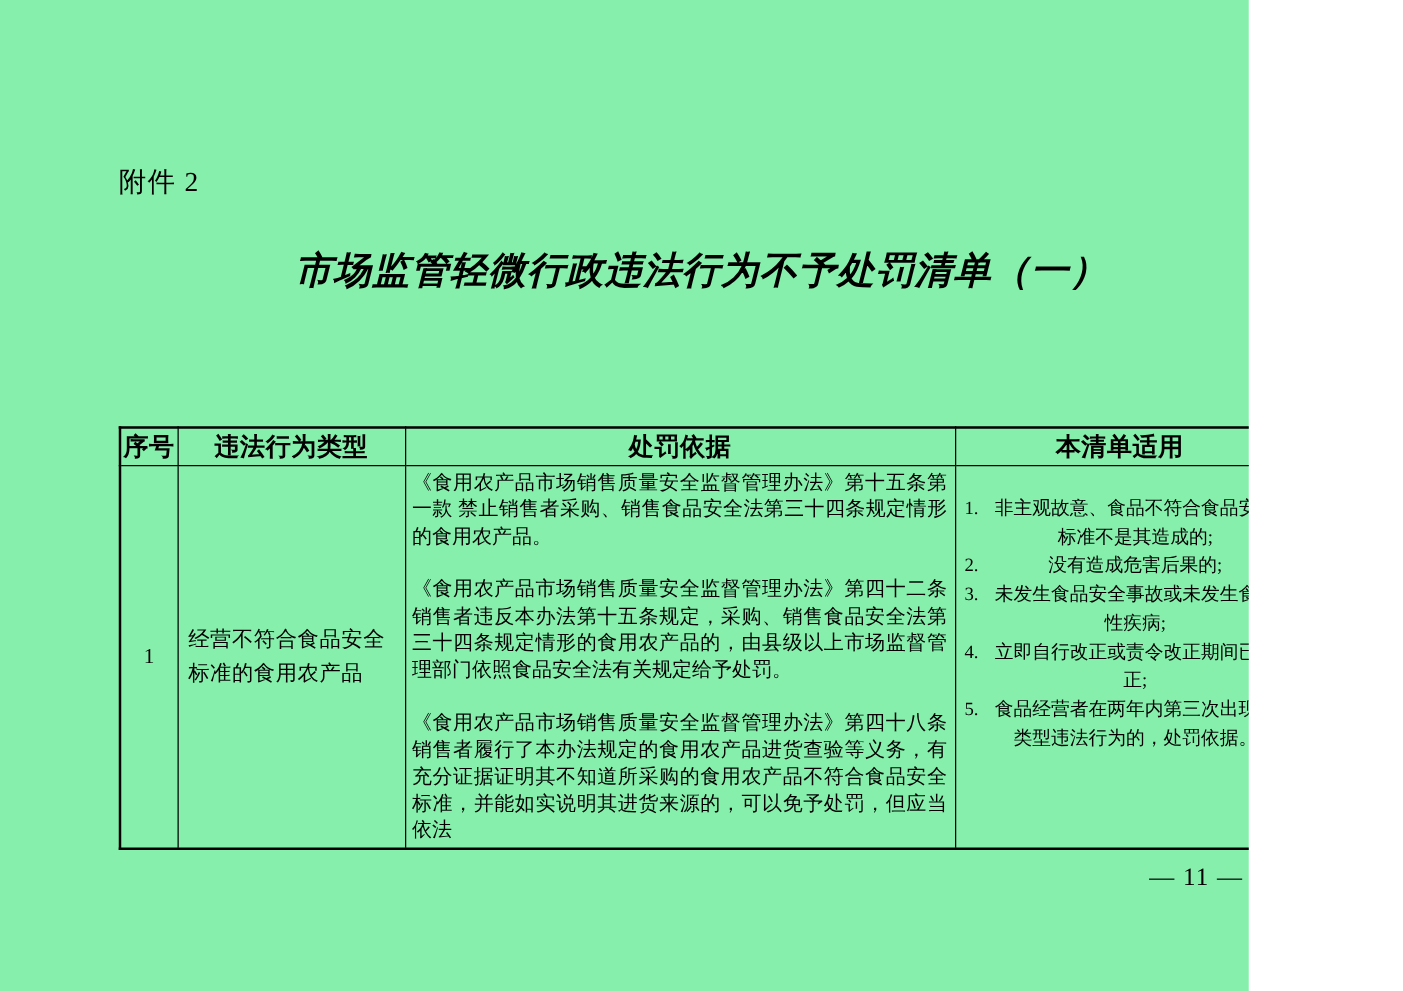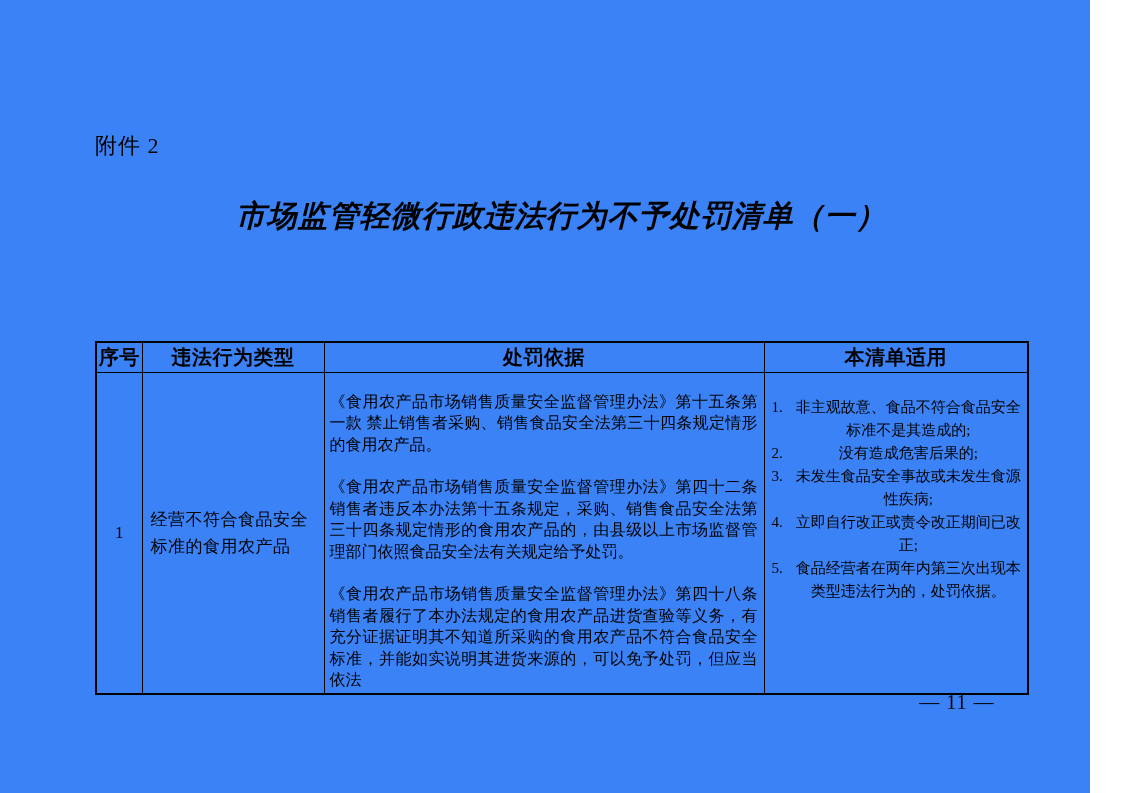--- a/index.html
+++ b/index.html
@@ -3,23 +3,23 @@
 <meta charset="utf-8">
 <style>
   * { margin: 0; padding: 0; box-sizing: border-box; }
   html, body { background: #ffffff; }
   body {
     font-family: "Liberation Serif", "DejaVu Serif", serif;
     color: #000000;
   }
   .page {
     position: relative;
-    width: 1090px;
+    width: 999px;
     height: 793px;
-    background: #3b82f6;
+    background: #86efac;
     overflow: hidden;
   }
   .attachment-label {
     position: absolute;
     left: 95px;
     top: 131px;
     font-size: 22px;
     letter-spacing: 1px;
   }
   .doc-title {
@@ -79,21 +79,21 @@
     line-height: 27px;
     letter-spacing: 0.5px;
   }
   td.cell-basis {
     vertical-align: top;
     padding: 3px 6px 2px 5px;
     font-size: 16px;
     line-height: 21.5px;
     text-align: justify;
   }
-  td.cell-basis p { margin: 15px 0 21px 0; }
+  td.cell-basis p { margin: 0 0 21px 0; }
   td.cell-basis p:last-child { margin-bottom: 0; }
   td.cell-conditions {
     vertical-align: top;
     padding: 23px 3px 0 7px;
     font-size: 15px;
     line-height: 23px;
   }
   .cond-item { display: flex; }
   .cond-num {
     flex: 0 0 21px;

